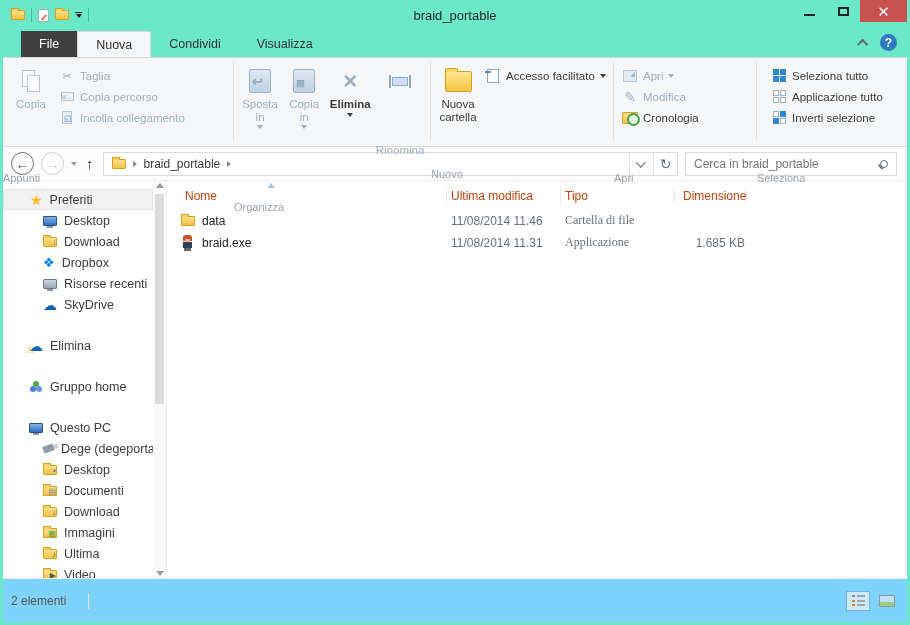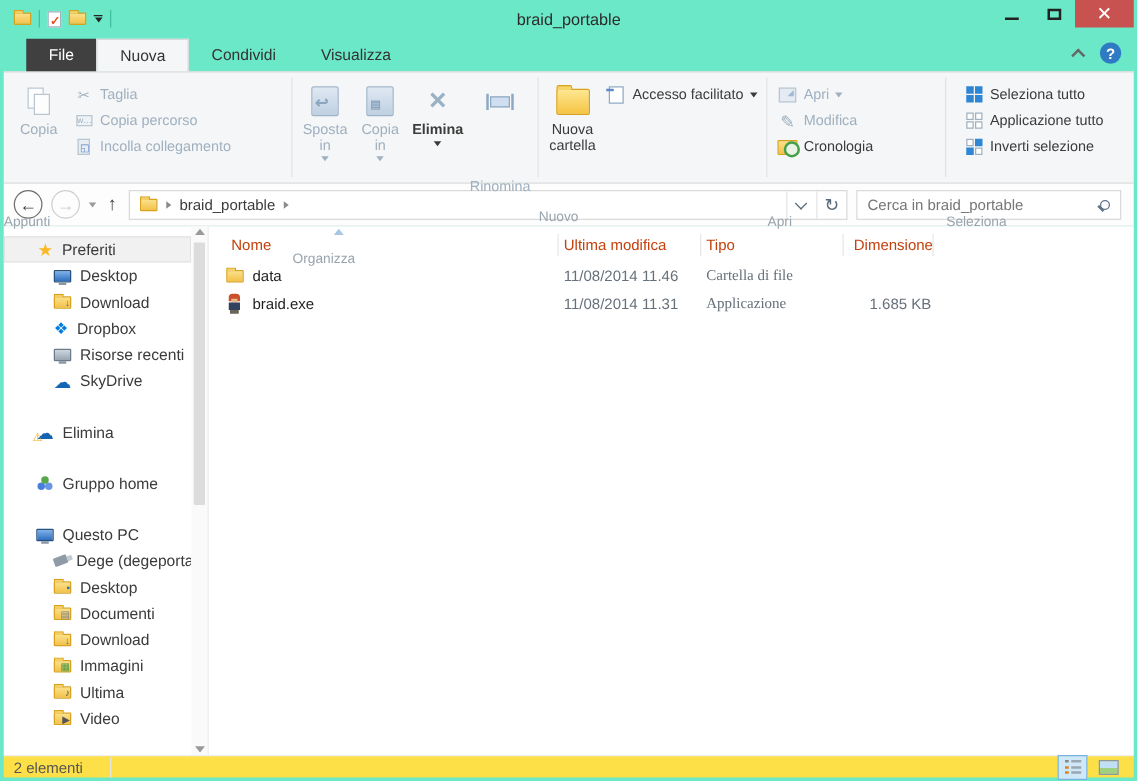--- a/index.html
+++ b/index.html
@@ -126,21 +126,21 @@
   .hcell { padding-left:4px; border-right:1px solid #e7e7e7; height:18px; display:flex; align-items:center; }
   .hc-name { width:266px; } .hc-mod { width:114px; } .hc-type { width:114px; } .hc-size { width:72px; justify-content:flex-start; padding-left:8px; }
   .sortmark { position:absolute; left:86px; top:-4px; width:0; height:0; border-left:4px solid transparent; border-right:4px solid transparent; border-bottom:5px solid #a8c6e2; }
   .frow { display:flex; align-items:center; height:21px; margin-top:1px; font-size:12px; }
   .frow:first-of-type { margin-top:8px; }
   .fc-name { width:270px; display:flex; align-items:center; gap:7px; color:#1e1e1e; }
   .fc-mod { width:114px; color:#66707a; } .fc-type { width:114px; color:#66707a;font-family:Liberation Serif, serif; }
   .fc-size { width:72px; color:#66707a; text-align:right; padding-right:6px; }
 
   
-  .statusbar { height:18px; background:#fde047; border-top:1px solid #eee; display:flex; align-items:center; padding:0 8px; color:#555; }
+  .statusbar { height:44px; background:#7dd3fc; border-top:1px solid #eee; display:flex; align-items:center; padding:0 8px; color:#555; }
   .ssep { width:1px; height:16px; background:#e4e4e4; margin-left:22px; }
   .viewbtns { margin-left:auto; display:flex; gap:5px; }
   .vbtn { width:24px; height:20px; display:flex; align-items:center; justify-content:center; border:1px solid transparent; }
   .vbtn.sel { background:#cfe8f8; border-color:#78b3dc; }
   .ic-details { width:13px; height:11px; display:flex; flex-direction:column; justify-content:space-between; }
   .ic-details i { height:2px; display:flex; gap:2px; }
   .ic-details i::before { content:""; width:3px; background:#d9822b; }
   .ic-details i:first-child::before { background:#8a8a8a; }
   .ic-details i::after { content:""; flex:1; background:#9aa7b3; }
   .ic-thumb { width:16px; height:12px; border:1px solid #8a98a5; background:linear-gradient(#bfe0f5 55%, #9fcf7f 55%); }

